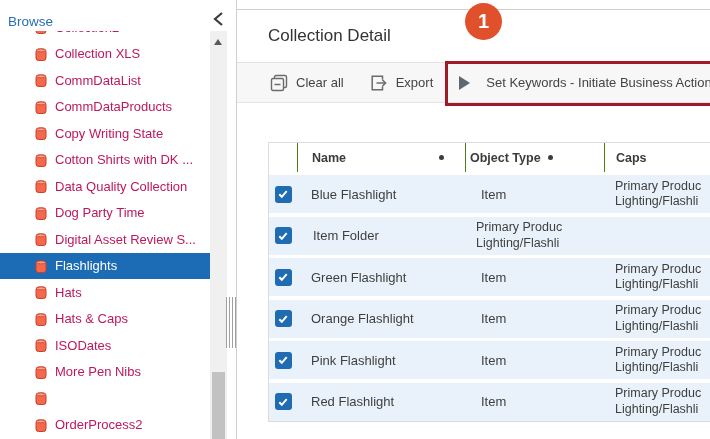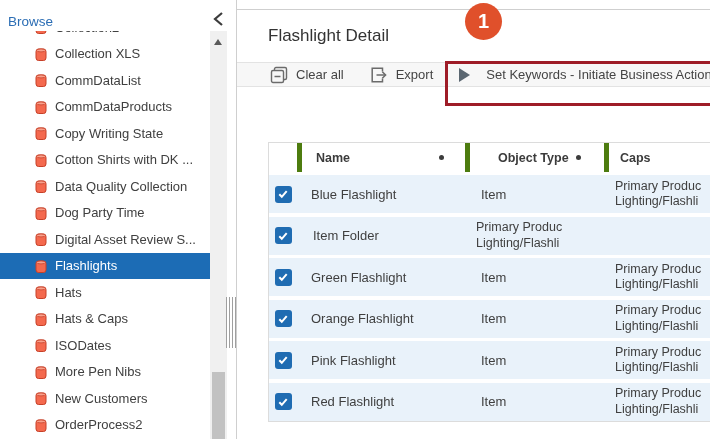--- a/index.html
+++ b/index.html
@@ -10,49 +10,49 @@
     --badge-orange:#e0502b; --anno-red:#9e1c27; --icon-red:#f4694e; --icon-red-dark:#c64028;
   }
   .top-line{position:absolute;left:0;top:9px;width:710px;height:1px;background:#cfcfcf;}
 
   
   .sidebar{position:absolute;left:0;top:0;width:236px;height:439px;background:#fff;}
   .side-divider{position:absolute;left:236px;top:0;width:1px;height:439px;background:#cfcfcf;}
   .browse-title{position:absolute;left:8px;top:14px;font-size:13.5px;color:#2b6db4;}
   .collapse-chevron{position:absolute;left:212px;top:11px;width:12px;height:16px;cursor:pointer;}
   .sidebar-list{position:absolute;left:0;top:31px;width:210px;height:408px;overflow:hidden;}
-  .side-item{display:flex;align-items:center;height:26.5px;padding-left:35px;gap:8px;font-size:13px;color:#404040;white-space:nowrap;cursor:pointer;}
+  .side-item{display:flex;align-items:center;height:26.5px;padding-left:35px;gap:8px;font-size:13px;color:#be185d;white-space:nowrap;cursor:pointer;}
   .side-item:first-child{margin-top:-17px;}
   .side-item.selected{background:var(--sel-blue);color:#fff;text-align:right;}
   .db-icon{flex:0 0 auto;width:12px;height:14px;display:inline-flex;}
   
   .sb-track{position:absolute;left:210px;top:31px;width:17px;height:408px;background:#f0f0f0;}
   .sb-up{position:absolute;left:4px;top:8px;width:0;height:0;border-left:4.5px solid transparent;border-right:4.5px solid transparent;border-bottom:6px solid #5a5a5a;}
   .sb-thumb{position:absolute;left:2px;top:341px;width:13px;height:67px;background:#c2c2c2;}
   
   .splitter{position:absolute;left:226px;top:297px;width:10px;height:51px;background:repeating-linear-gradient(90deg,#9f9f9f 0 1px,transparent 1px 3px);cursor:col-resize;}
 
   
   .main{position:absolute;left:237px;top:0;width:473px;height:439px;}
   .page-title{position:absolute;left:31px;top:26px;font-size:17px;color:#333;}
   .step-badge{position:absolute;left:228px;top:3px;width:37px;height:37px;border-radius:50%;background:var(--badge-orange);color:#fff;font-size:20px;font-weight:bold;display:flex;align-items:center;justify-content:center;z-index:4;}
-  .toolbar{position:absolute;left:0;top:62px;width:473px;height:25px;background:#f7f7f7;border-top:1px solid #e3e3e3;border-bottom:1px solid #e3e3e3;display:flex;align-items:center;padding-left:33px;box-sizing:border-box;}
+  .toolbar{position:absolute;left:0;top:62px;width:473px;height:41px;background:#f7f7f7;border-top:1px solid #e3e3e3;border-bottom:1px solid #e3e3e3;display:flex;align-items:center;padding-left:33px;box-sizing:border-box;}
   .tb-btn{display:flex;align-items:center;gap:8px;font-size:13px;color:#444;cursor:pointer;white-space:nowrap;}
   .tb-btn + .tb-btn{margin-left:26px;}
   .tb-btn .ticon{display:inline-flex;width:18px;height:18px;}
   .kw-btn{margin-left:33px;gap:16px;}
   .play-icon{width:0;height:0;border-top:7px solid transparent;border-bottom:7px solid transparent;border-left:11px solid #5b6771;}
   .annotation-box{position:absolute;left:208px;top:61px;width:312px;height:45px;border:3px solid var(--anno-red);box-sizing:border-box;z-index:3;pointer-events:none;}
 
   
   .table{position:absolute;left:31px;top:142px;width:500px;border-left:1px solid #dcdcdc;border-bottom:1px solid #dcdcdc;box-sizing:border-box;}
   .thead{display:grid;grid-template-columns:28px 168px 139px 161px;height:29px;border-top:1px solid #dcdcdc;background:#fff;}
-  .hcell{display:flex;align-items:center;font-size:12.5px;font-weight:bold;color:#3c3c3c;border-left:5px solid #4d7c0f;padding-left:14px;box-sizing:border-box;cursor:pointer;}
+  .hcell{display:flex;align-items:center;font-size:12.5px;font-weight:bold;color:#3c3c3c;border-left:1px solid #4d7c0f;padding-left:14px;box-sizing:border-box;cursor:pointer;}
   .hcell.first{border-left:none;padding-left:0;}
-  .hcell.c3{padding-left:28px;}
+  .hcell.c3{padding-left:4px;}
   .hcell.c4{padding-left:11px;}
   .col-dot{width:5px;height:5px;border-radius:50%;background:#3c3c3c;flex:0 0 auto;}
   .dot-right{margin-left:auto;margin-right:21px;}
   .dot-inline{margin-left:7px;}
   .trow{display:grid;grid-template-columns:28px 168px 139px 161px;height:38px;background:var(--row-blue);margin-top:3.5px;cursor:pointer;}
   .trow:first-of-type{margin-top:3px;}
   .cell{display:flex;align-items:center;font-size:13px;color:#3f3f3f;box-sizing:border-box;overflow:hidden;white-space:nowrap;}
   .cell-check{justify-content:center;}
   .cell-name{padding-left:14px;}
   .cell-type{padding-left:16px;}
@@ -212,21 +212,20 @@
     <span class="side-label">More Pen Nibs</span>
   </div>
 
   <div class="side-item">
     <span class="db-icon">
       <svg width="12" height="14" viewBox="0 0 12 14">
         <rect x="1" y="2" width="10" height="11.5" rx="2.6" fill="#f4694e" stroke="#c64028" stroke-width="1"></rect>
         <ellipse cx="6" cy="3.4" rx="4.4" ry="1.5" fill="#f9a18c" stroke="#c64028" stroke-width="0.8"></ellipse>
       </svg>
     </span>
-    <span class="side-label">New Customers</span>
   </div>
 
   <div class="side-item">
     <span class="db-icon">
       <svg width="12" height="14" viewBox="0 0 12 14">
         <rect x="1" y="2" width="10" height="11.5" rx="2.6" fill="#f4694e" stroke="#c64028" stroke-width="1"></rect>
         <ellipse cx="6" cy="3.4" rx="4.4" ry="1.5" fill="#f9a18c" stroke="#c64028" stroke-width="0.8"></ellipse>
       </svg>
     </span>
     <span class="side-label">OrderProcess2</span>
@@ -234,21 +233,21 @@
 </div>
   <div class="sb-track">
     <div class="sb-up"></div>
     <div class="sb-thumb"></div>
   </div>
 </div>
 <div class="side-divider"></div>
 <div class="splitter"></div>
 
 <div class="main">
-  <div class="page-title">Flashlight Detail</div>
+  <div class="page-title">Collection Detail</div>
   <div class="step-badge">1</div>
 
   <div class="toolbar">
     <div class="tb-btn">
       <span class="ticon">
         <svg width="18" height="18" viewBox="0 0 18 18">
           <rect x="4.5" y="1.5" width="12" height="12" rx="1.5" fill="none" stroke="#6b6b6b" stroke-width="1.4"></rect>
           <rect x="1.5" y="4.5" width="12" height="12" rx="1.5" fill="#f7f7f7" stroke="#6b6b6b" stroke-width="1.4"></rect>
           <line x1="4.5" y1="10.5" x2="10.5" y2="10.5" stroke="#6b6b6b" stroke-width="1.5"></line>
         </svg>

